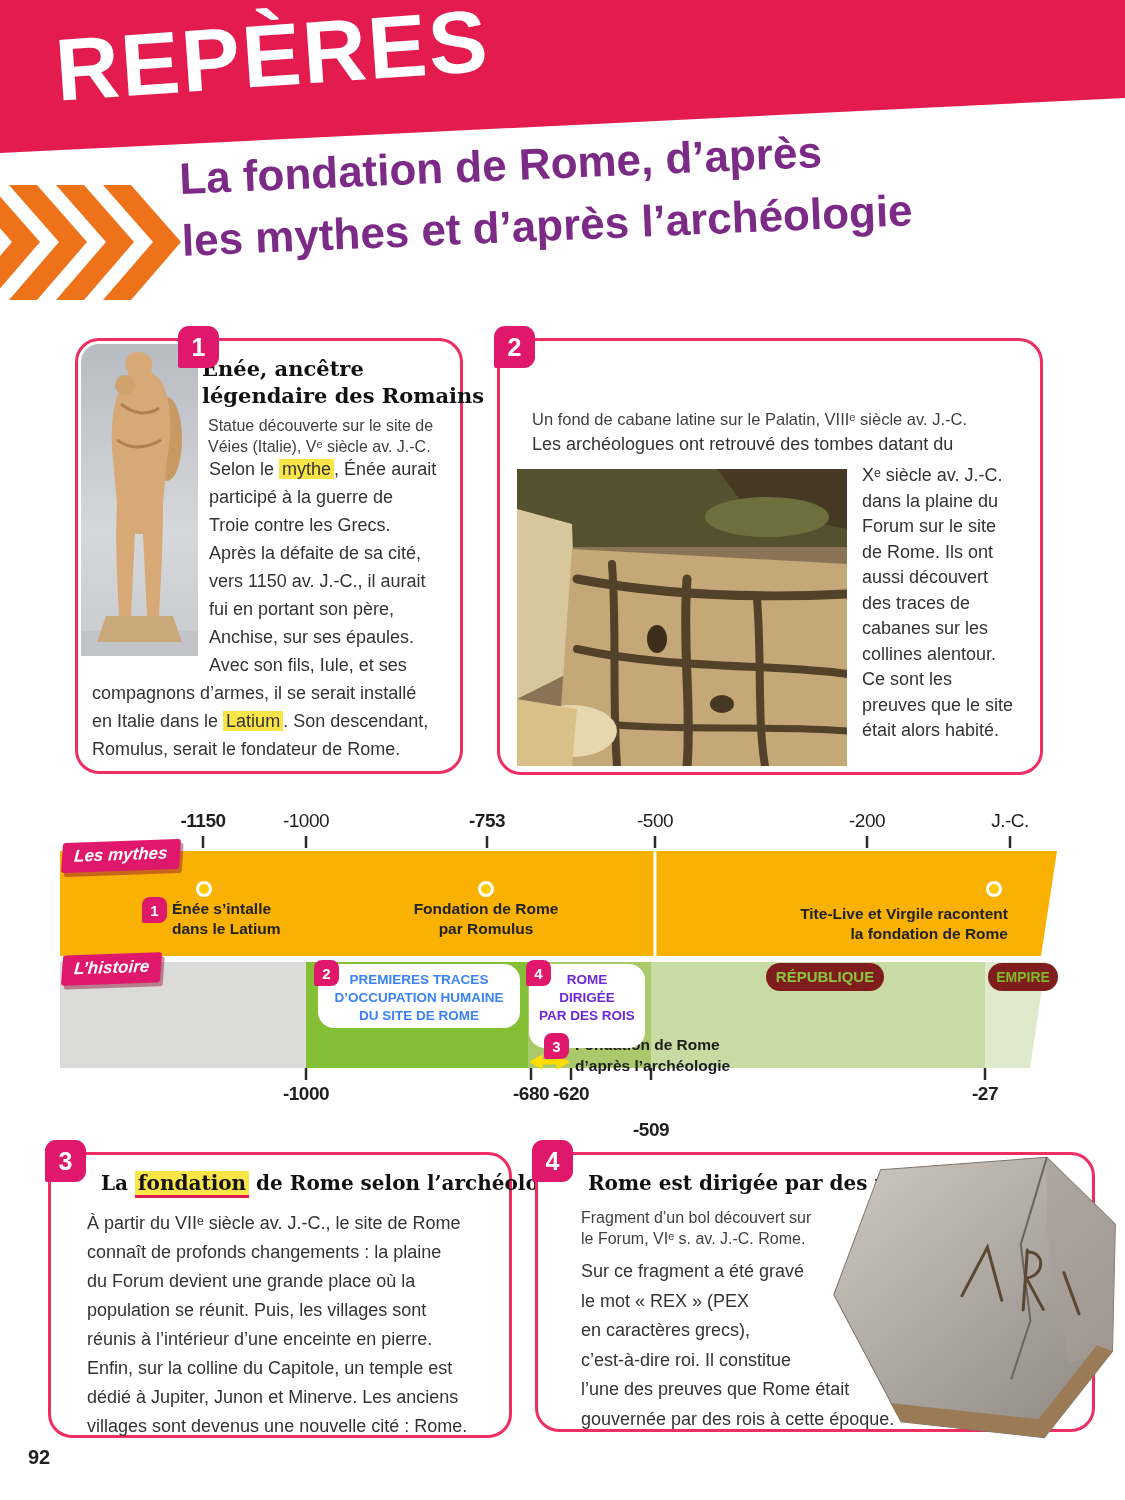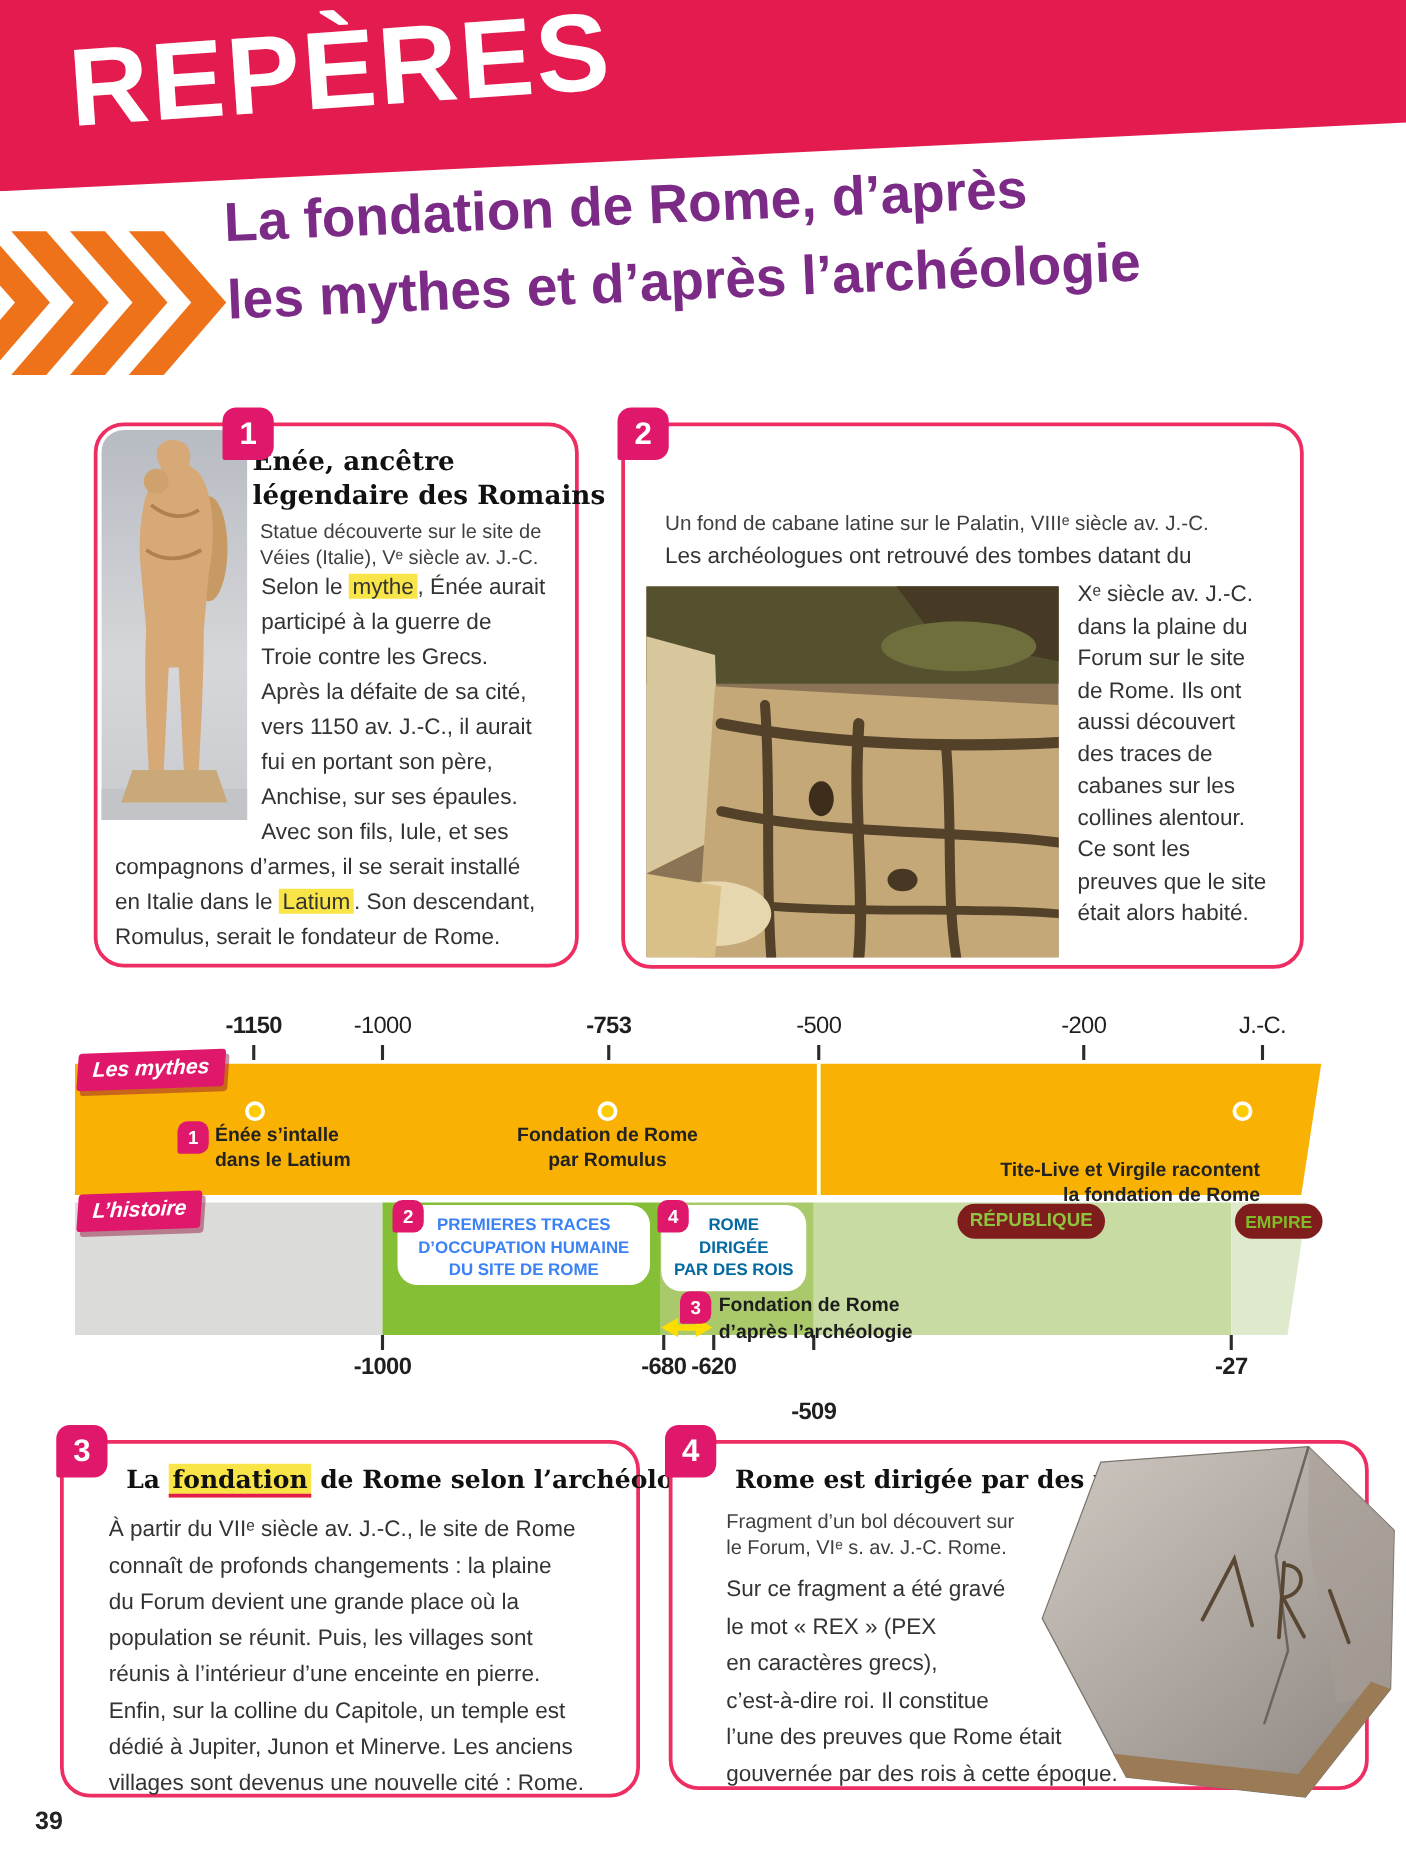--- a/index.html
+++ b/index.html
@@ -148,29 +148,29 @@
 <span class="tl-label" style="left:965px;top:810px;">J.-C.</span>
 
 <div class="ribbon" style="left:62px;top:841px;">Les mythes</div>
 <div class="ribbon" style="left:62px;top:954px;">L’histoire</div>
 
 <div class="badge small" style="left:142px;top:897px;">1</div>
 <div class="myth-ev" style="left:172px;top:899px;">Énée s’intalle
 dans le Latium</div>
 <div class="myth-ev" style="left:386px;top:899px;width:200px;text-align:center;">Fondation de Rome
 par Romulus</div>
-<div class="myth-ev" style="left:756px;top:927px;width:252px;text-align:right;">Tite-Live et Virgile racontent
+<div class="myth-ev" style="left:756px;top:904px;width:252px;text-align:right;">Tite-Live et Virgile racontent
 la fondation de Rome</div>
 
 <div class="hist-box" style="left:318px;top:964px;width:202px;height:64px;padding-top:7px;color:#3b82f6;">PREMIERES TRACES
 D’OCCUPATION HUMAINE
 DU SITE DE ROME</div>
 <div class="badge small" style="left:314px;top:960px;">2</div>
 
-<div class="hist-box" style="left:529px;top:964px;width:116px;height:69px;padding-top:7px;color:#0369a1;">ROME
+<div class="hist-box" style="left:529px;top:964px;width:116px;height:84px;padding-top:7px;color:#6d28d9;">ROME
 DIRIGÉE
 PAR DES ROIS</div>
 <div class="badge small" style="left:526px;top:960px;">4</div>
 
 <div class="hist-pill" style="left:766px;top:963px;width:118px;height:28px;color:#8cc63e;">RÉPUBLIQUE</div>
 <div class="hist-pill" style="left:988px;top:963px;width:70px;height:28px;color:#80ba28;font-size:14px;">EMPIRE</div>
 
 <div class="badge small" style="left:544px;top:1033px;">3</div>
 <div class="ev3-text" style="left:575px;top:1034px;">Fondation de Rome
 d’après l’archéologie</div>
@@ -299,13 +299,13 @@
     <g stroke="#5a4733" stroke-width="3" fill="none" stroke-linecap="round">
       <path d="M150,150 L172,100 L190,152"></path>
       <path d="M212,100 L212,160"></path>
       <path d="M212,102 C230,100 232,124 213,128"></path>
       <path d="M213,128 L232,158"></path>
       <path d="M250,120 L268,160"></path>
     </g>
   </g>
 </svg>
 
-<div class="pagenum">39</div>
+<div class="pagenum">92</div>
 
 </body></html>

